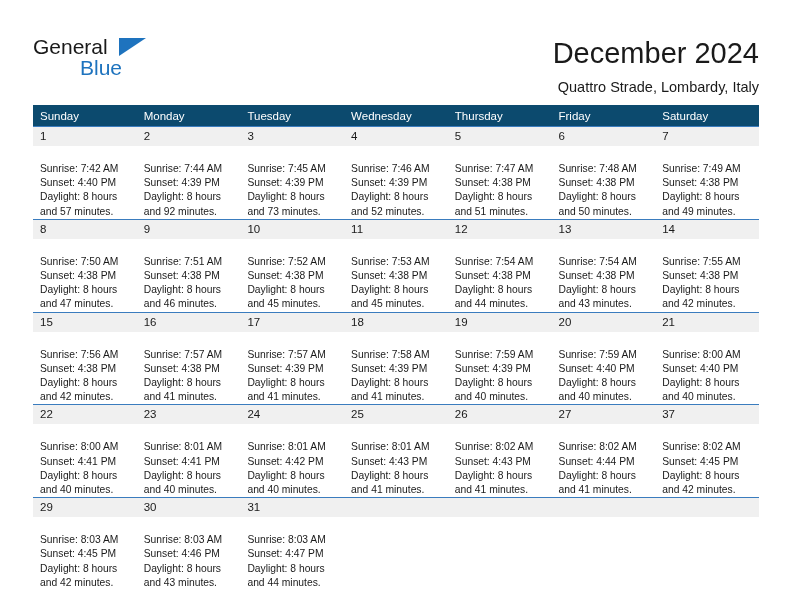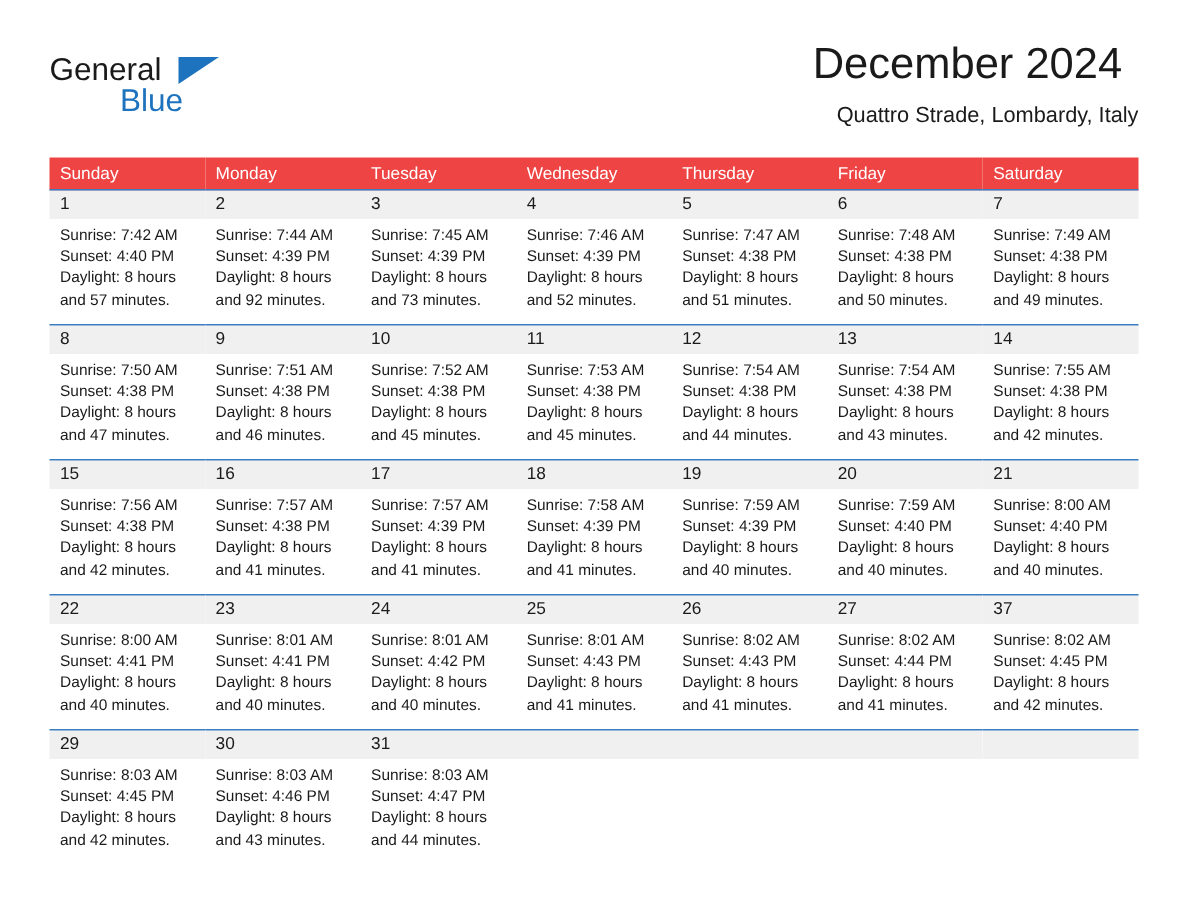--- a/index.html
+++ b/index.html
@@ -62,22 +62,22 @@
     top: 21px;
     font-size: 21px;
     color: #1e73be;
     font-family: "Liberation Sans", sans-serif;
     line-height: 1;
   }
 
   .title-block {
     position: absolute;
     right: 0;
-    top: 0;
-    text-align: left;
+    top: 10px;
+    text-align: right;
   }
   .cal-title {
     font-size: 29px;
     color: #1a1a1a;
     line-height: 1.1;
     font-weight: normal;
     margin: 0;
     white-space: nowrap;
   }
   .cal-subtitle {
@@ -91,21 +91,21 @@
   
   .calendar {
     position: absolute;
     left: 33px;
     top: 105px;
     width: 726px;
     border-collapse: collapse;
     table-layout: fixed;
   }
   .calendar th {
-    background: #ef4444;
+    background: #0c4a6e;
     color: #ffffff;
     font-size: 11.5px;
     font-weight: normal;
     text-align: left;
     padding: 4px 0 4px 7px;
     height: 13px;
     border: none;
   }
   .calendar td {
     vertical-align: top;
@@ -123,21 +123,21 @@
     font-size: 11.5px;
     color: #1a1a1a;
     padding: 3px 0 3px 7px;
     height: 13px;
     line-height: 13px;
   }
   td.empty .daynum {
     background: #f0f0f0;
   }
   .details {
-    padding: 5px 6px 0 7px;
+    padding: 16px 6px 0 7px;
     font-size: 10.3px;
     line-height: 14.2px;
     color: #1a1a1a;
   }
   .details div {
     white-space: nowrap;
   }
 </style>
 </head>
 <body>

